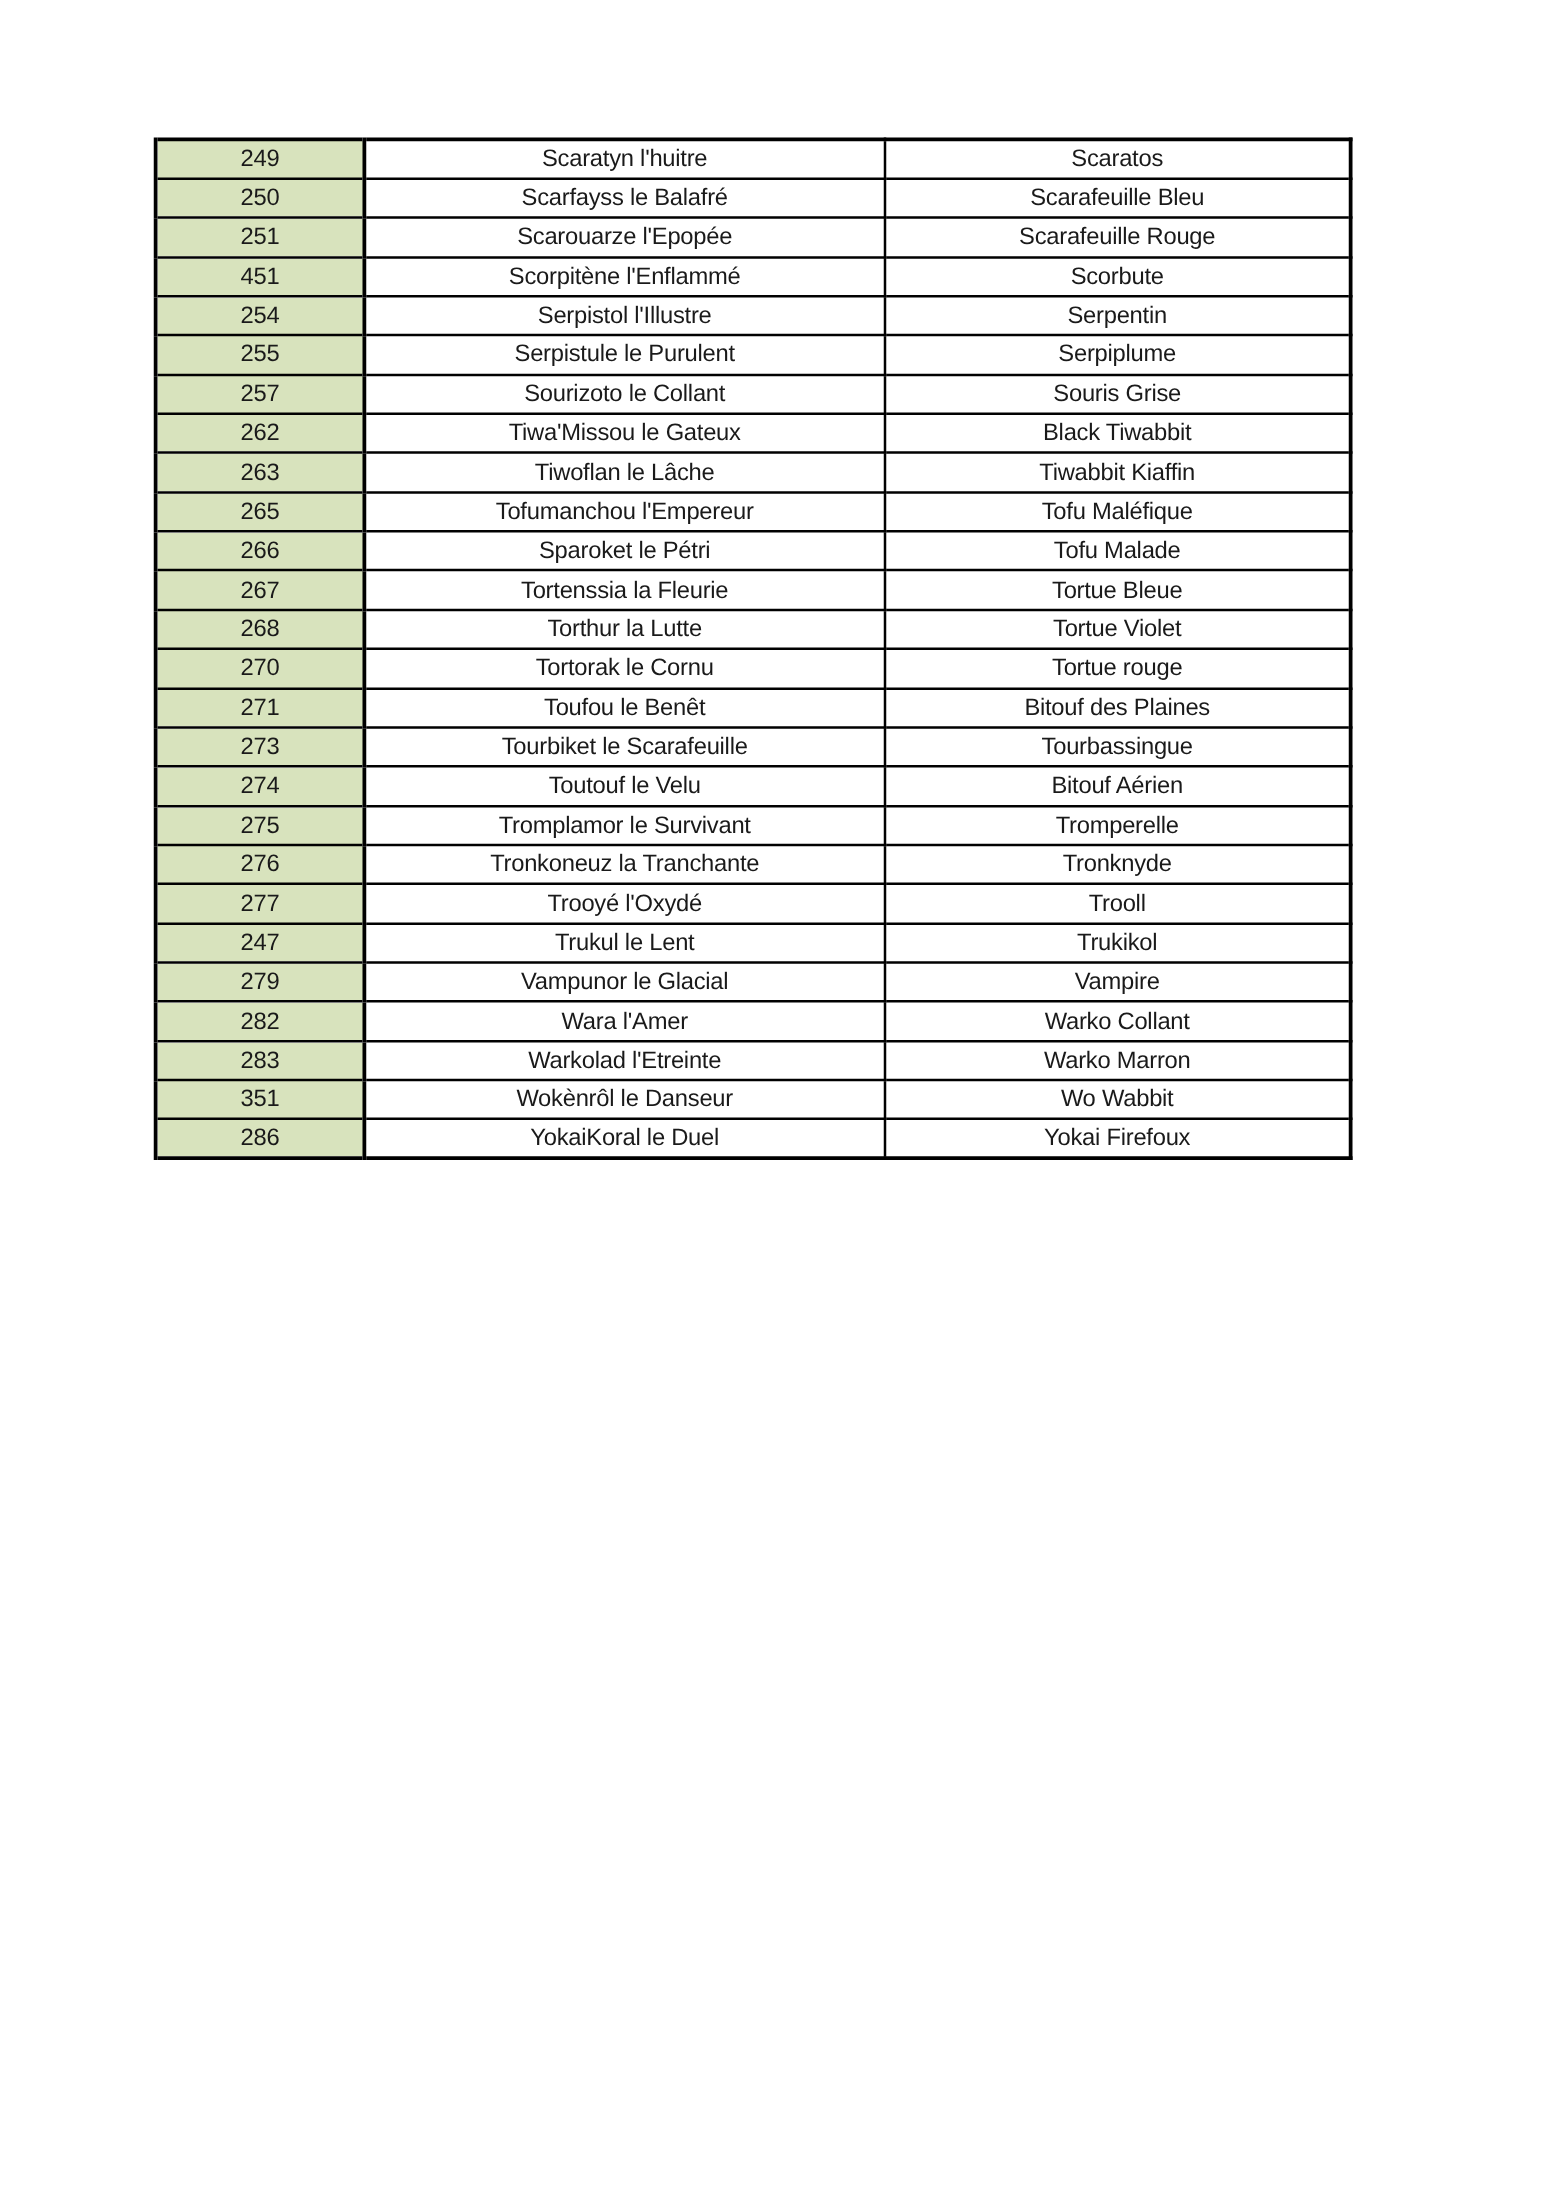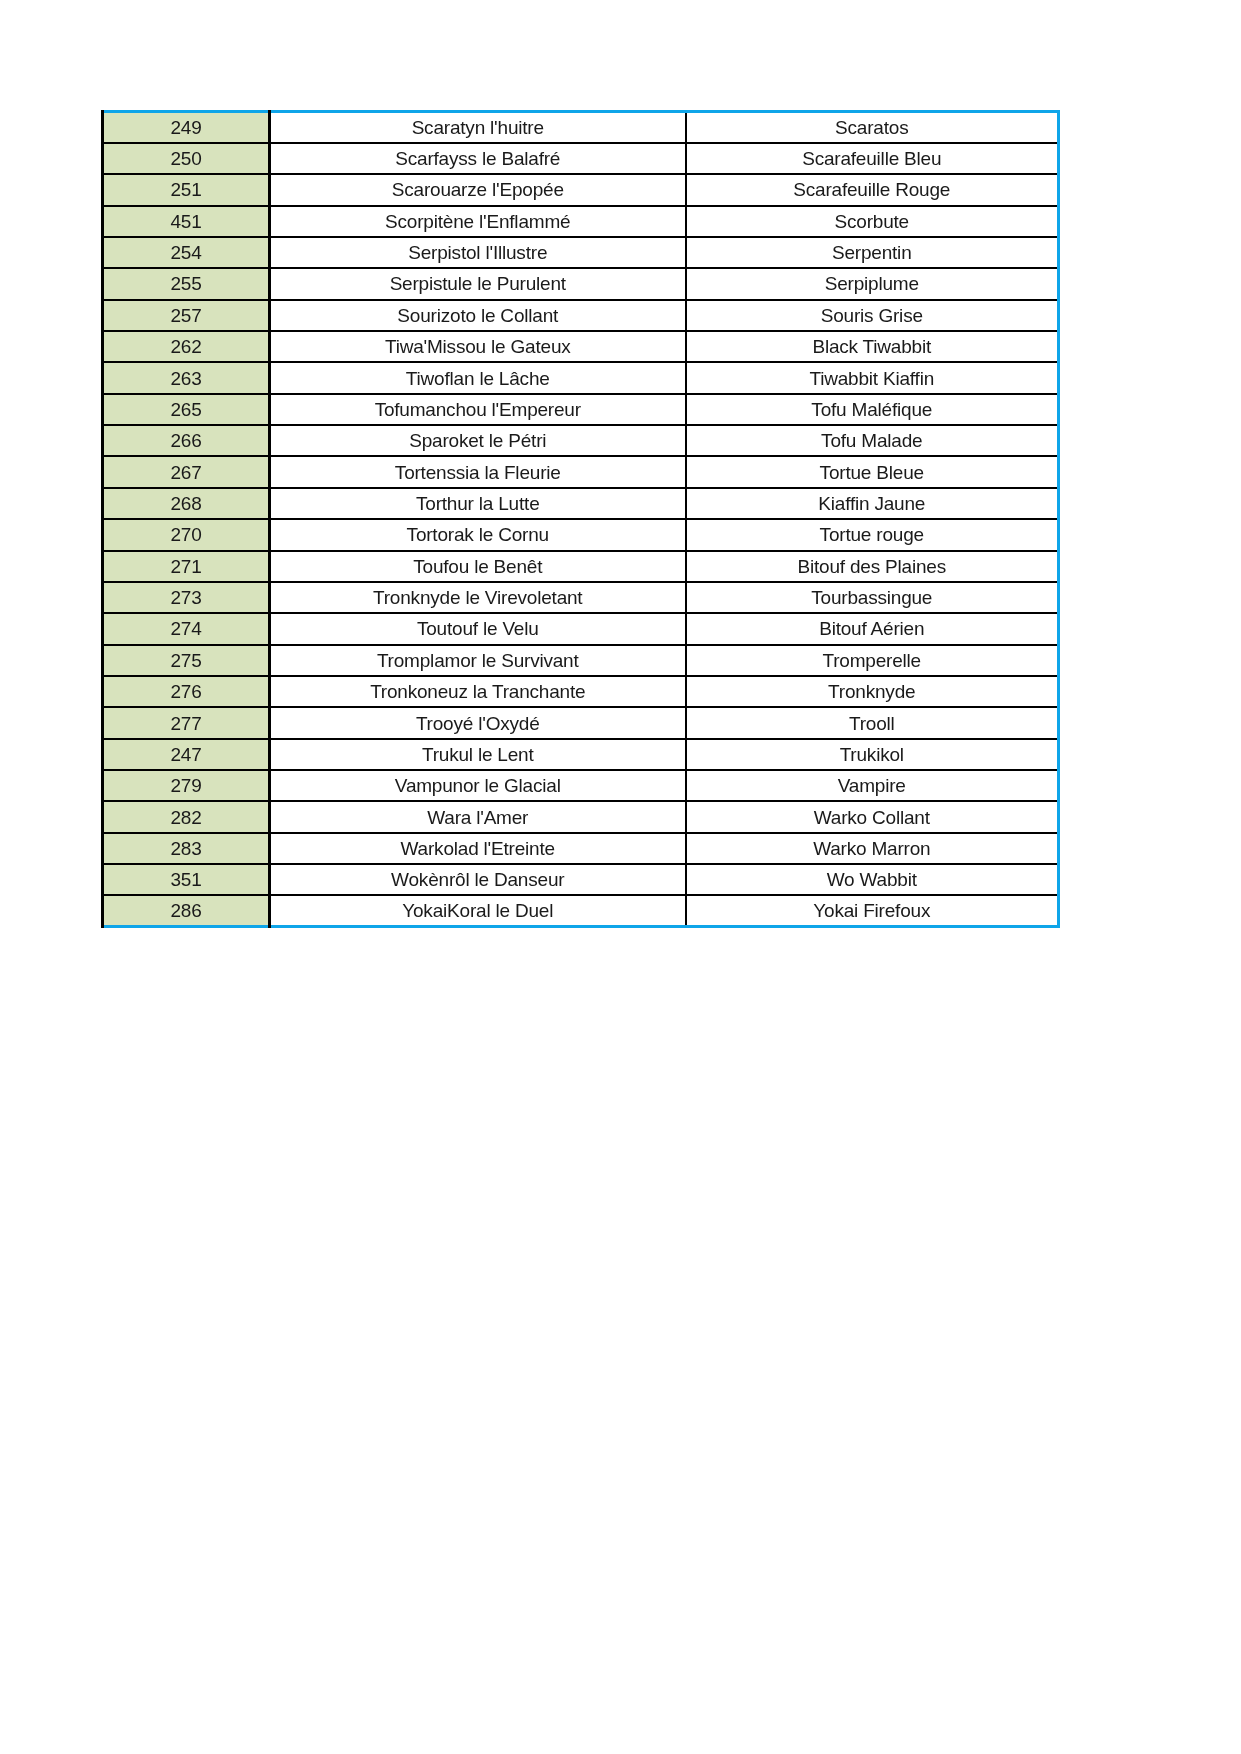--- a/index.html
+++ b/index.html
@@ -13,26 +13,26 @@
     position: relative;
     font-family: "Liberation Sans", sans-serif;
   }
   .page {
     position: absolute;
     inset: 0;
     background: #ffffff;
   }
   table.monster-table {
     position: absolute;
-    left: 101px;
+    left: 123px;
     top: 110px;
     width: 956px;
     border-collapse: collapse;
     table-layout: fixed;
-    border: 3px solid #0ea5e9;
+    border: 3px solid #000000;
   }
   table.monster-table tr {
     height: 31.36px;
   }
   table.monster-table td {
     border: 2px solid #000000;
     padding: 0;
     text-align: center;
     vertical-align: middle;
     font-size: 19px;
@@ -132,38 +132,38 @@
 
   <tr>
     <td class="num">267</td>
     <td class="boss">Tortenssia la Fleurie</td>
     <td class="monster">Tortue Bleue</td>
   </tr>
 
   <tr>
     <td class="num">268</td>
     <td class="boss">Torthur la Lutte</td>
-    <td class="monster">Kiaffin Jaune</td>
+    <td class="monster">Tortue Violet</td>
   </tr>
 
   <tr>
     <td class="num">270</td>
     <td class="boss">Tortorak le Cornu</td>
     <td class="monster">Tortue rouge</td>
   </tr>
 
   <tr>
     <td class="num">271</td>
     <td class="boss">Toufou le Benêt</td>
     <td class="monster">Bitouf des Plaines</td>
   </tr>
 
   <tr>
     <td class="num">273</td>
-    <td class="boss">Tronknyde le Virevoletant</td>
+    <td class="boss">Tourbiket le Scarafeuille</td>
     <td class="monster">Tourbassingue</td>
   </tr>
 
   <tr>
     <td class="num">274</td>
     <td class="boss">Toutouf le Velu</td>
     <td class="monster">Bitouf Aérien</td>
   </tr>
 
   <tr>

